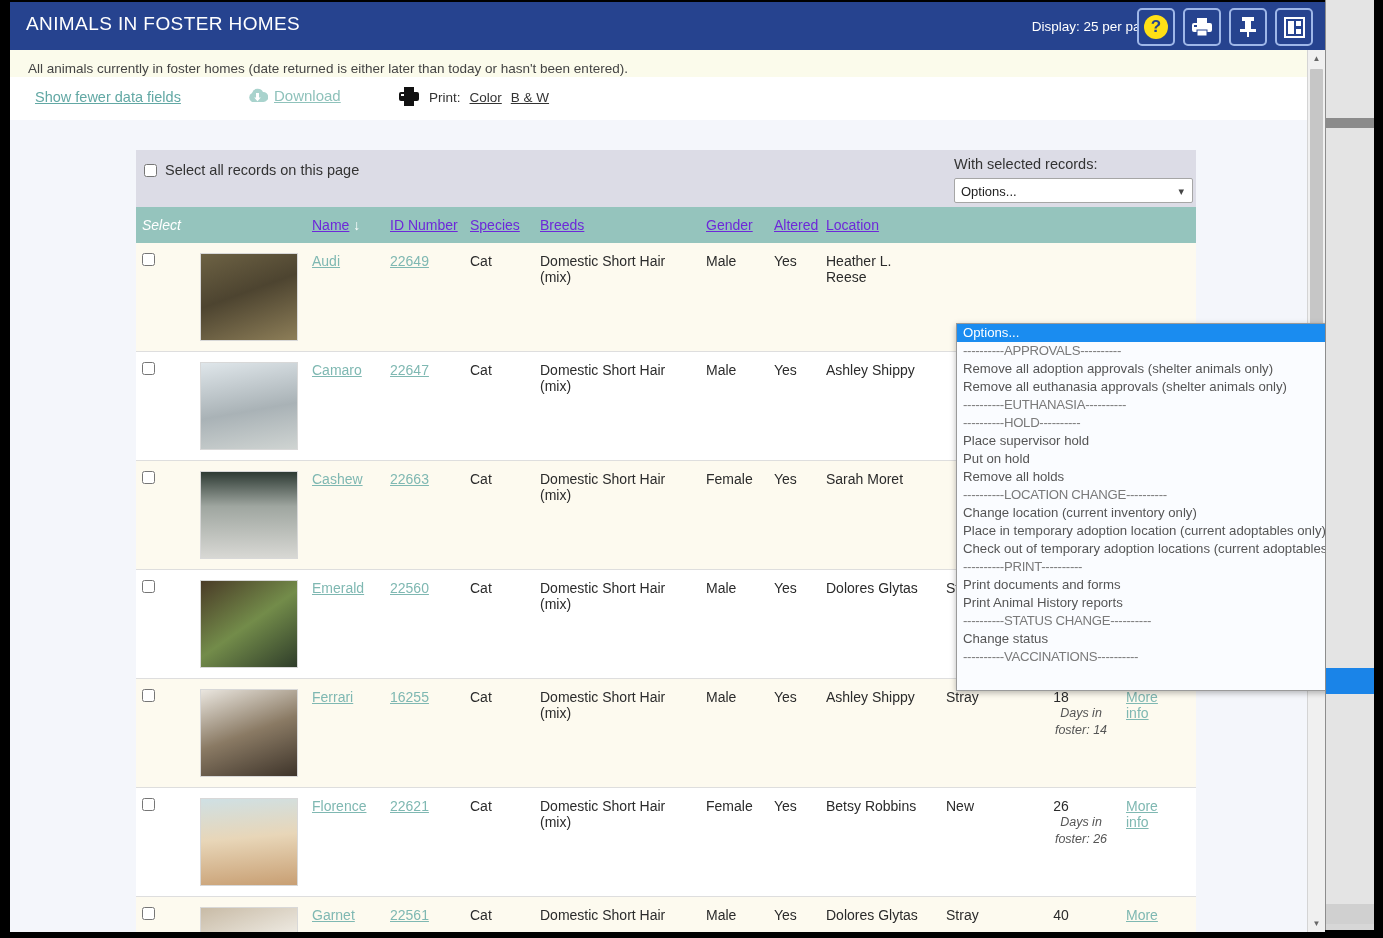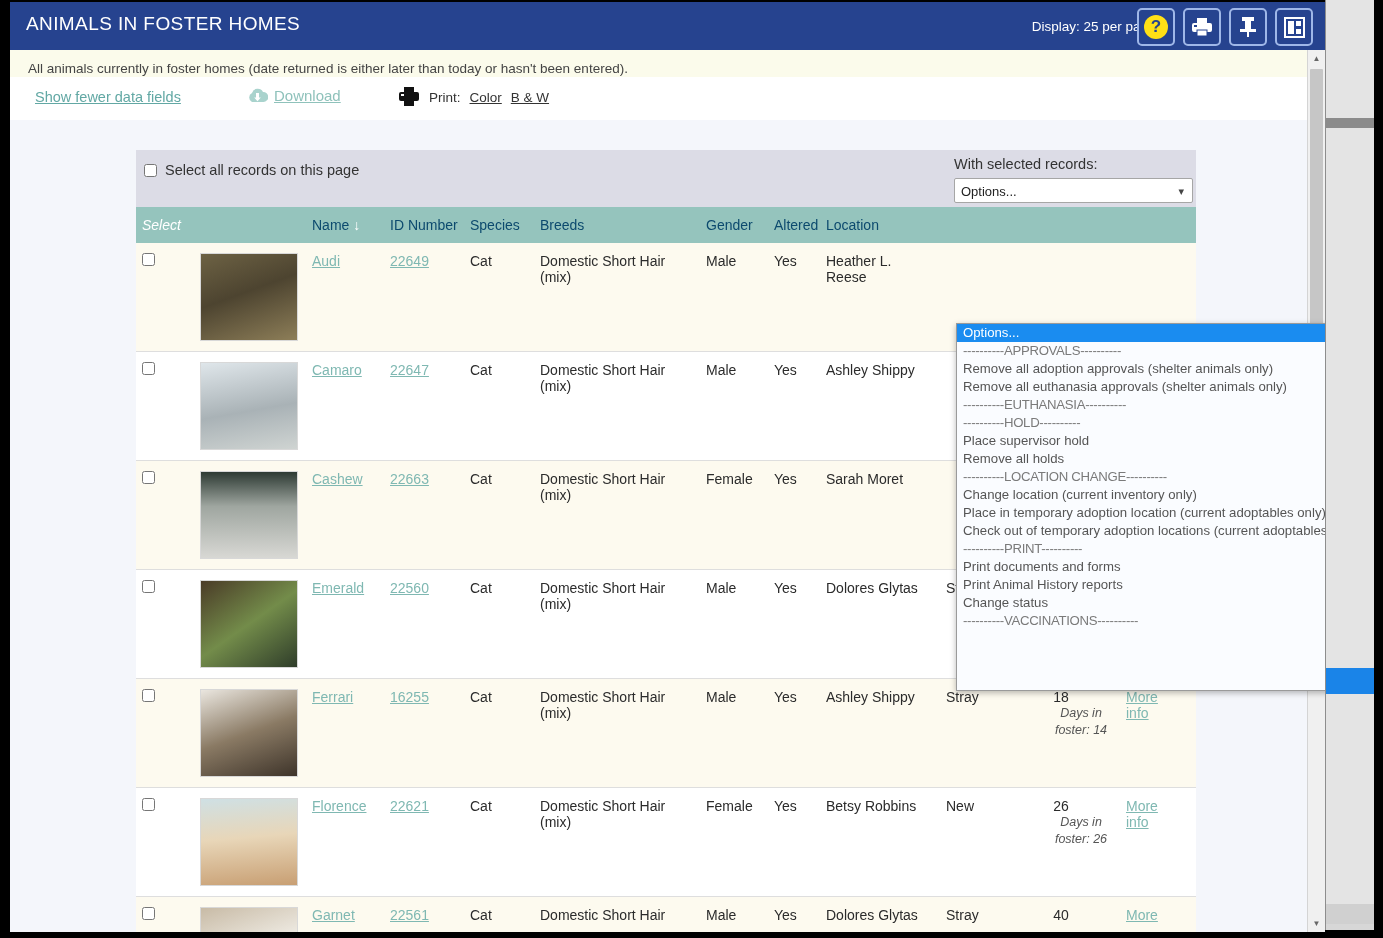--- a/index.html
+++ b/index.html
@@ -65,21 +65,21 @@
   .fauxselect{position:absolute;left:0;top:0;width:239px;height:25px;background:#fff;border:1px solid #a6a6a6;
               border-radius:2px;font-size:13px;color:#222;line-height:25px;padding-left:6px;box-sizing:border-box;cursor:pointer;}
   .fauxselect .scaret{position:absolute;right:8px;top:0;font-size:11px;color:#444;}
 
   
   table.grid{border-collapse:collapse;width:1060px;table-layout:fixed;background:#fff;}
   table.grid th{
     background:#95c4bd;color:#fff;text-align:left;font-weight:normal;font-size:14px;
     padding:10px 6px;vertical-align:top;
   }
-  table.grid th .hl{color:#0c4a6e;cursor:pointer;margin-top:8px;}
+  table.grid th .hl{color:#6d28d9;text-decoration:underline;cursor:pointer;margin-top:8px;}
   table.grid th.selcol{font-style:italic;text-decoration:none;}
   table.grid td{
     padding:10px 6px;vertical-align:top;font-size:14px;color:#2b2b2b;
     border-bottom:1px solid #dedede;
   }
   table.grid tr.odd td{background:#fdfaef;}
   table.grid tr.even td{background:#ffffff;}
   td a, .lnk{color:#7fb8b2;text-decoration:underline;cursor:pointer;}
   .thumb{width:96px;height:86px;border:1px solid #d8d8d8;display:block;background:#cfcfcf;}
   .daysline{font-style:italic;font-size:12.5px;color:#555;text-align:center;line-height:1.35;margin-left:40px;}
@@ -382,28 +382,30 @@
 
       <div class="dropdown">
         <div class="ddlist">
             <div class="ddopt sel">Options...</div>
             <div class="ddopt sep">----------APPROVALS----------</div>
             <div class="ddopt">Remove all adoption approvals (shelter animals only)</div>
             <div class="ddopt">Remove all euthanasia approvals (shelter animals only)</div>
             <div class="ddopt sep">----------EUTHANASIA----------</div>
             <div class="ddopt sep">----------HOLD----------</div>
             <div class="ddopt">Place supervisor hold</div>
+            <div class="ddopt">Put on hold</div>
             <div class="ddopt">Remove all holds</div>
             <div class="ddopt sep">----------LOCATION CHANGE----------</div>
             <div class="ddopt">Change location (current inventory only)</div>
             <div class="ddopt">Place in temporary adoption location (current adoptables only)</div>
             <div class="ddopt">Check out of temporary adoption locations (current adoptables only)</div>
             <div class="ddopt sep">----------PRINT----------</div>
             <div class="ddopt">Print documents and forms</div>
             <div class="ddopt">Print Animal History reports</div>
+            <div class="ddopt sep">----------STATUS CHANGE----------</div>
             <div class="ddopt">Change status</div>
             <div class="ddopt sep">----------VACCINATIONS----------</div>
           </div>
 
       </div>
     </div>
 
     <div class="pagescroll">
       <div class="up">▲</div>
       <div class="thumbbar"></div>

